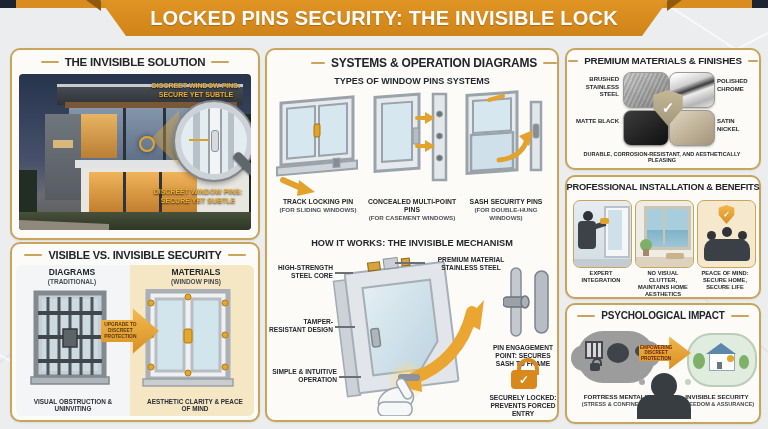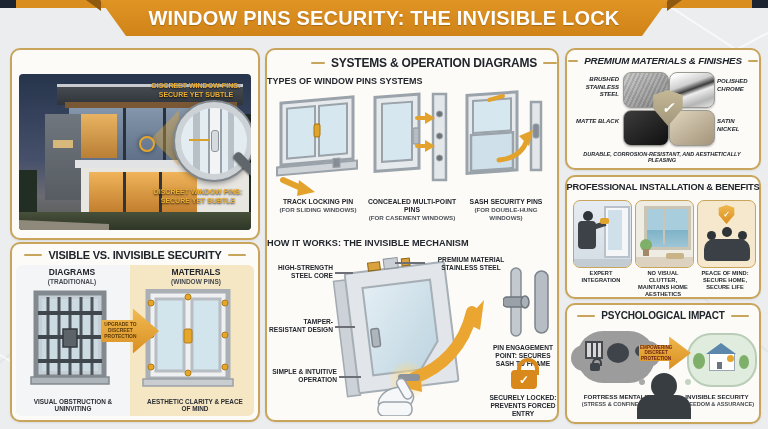--- a/index.html
+++ b/index.html
@@ -32,21 +32,21 @@
   .cmp-body{position:absolute;left:4px;top:21px;right:4px;bottom:4px;border-radius:6px;overflow:hidden;}
   .half{position:absolute;top:0;bottom:0;}
   .hhead{font-size:8.5px;font-weight:bold;color:#22262c;text-align:center;line-height:1.15;}
   .hsub{font-size:6.5px;font-weight:bold;color:#454a51;text-align:center;}
   .uparrow{position:absolute;background:linear-gradient(180deg,#f2bc55,#d98e1f);
            clip-path:polygon(0 27%,55% 27%,55% 3%,100% 50%,55% 97%,55% 73%,0 73%);
            display:flex;align-items:center;}
   .uparrow div{width:60%;font-size:4.9px;font-weight:bold;color:#5b3a08;text-align:center;line-height:1.18;padding-left:2px;}
   .smallcap{position:absolute;font-size:6.4px;font-weight:bold;color:#2a2e34;text-align:center;line-height:1.2;}
   
-  .subt{position:absolute;left:0;right:0;text-align:left;font-weight:bold;color:#23272d;}
+  .subt{position:absolute;left:0;right:0;text-align:center;font-weight:bold;color:#23272d;}
   .tcap-row{position:absolute;left:4px;right:4px;display:flex;}
   .tcap{flex:1;text-align:center;}
   .tcap .n{font-size:6.8px;font-weight:bold;color:#23272d;line-height:1.2;}
   .tcap .f{font-size:6.2px;font-weight:bold;color:#4c5158;line-height:1.2;}
   .mcall{position:absolute;font-size:6.6px;font-weight:bold;color:#23272d;line-height:1.22;}
   .cline{position:absolute;height:1.5px;background:#6c6f75;}
   .lockbody{position:absolute;background:#d9881c;border-radius:4px;display:flex;align-items:center;justify-content:center;color:#fff;font-weight:bold;}
   .lockshackle{position:absolute;border:4px solid #d9881c;border-bottom:none;border-radius:12px 12px 0 0;}
   
   .swatch{position:absolute;width:44px;height:34px;border-radius:8px;border:1px solid #9a9a94;box-shadow:0 1px 2px rgba(0,0,0,.25);}
@@ -79,24 +79,29 @@
   <div class="bgl2" style="left:690px;top:340px;width:130px;transform:rotate(40deg);"></div>
   <div class="bgl2" style="left:-20px;top:330px;width:120px;transform:rotate(-38deg);"></div>
   <div class="bgl" style="left:-10px;top:380px;width:110px;transform:rotate(30deg);"></div>
 
   <div class="abs topstrip"></div>
   <div class="abs corner" style="left:0;top:0;"></div>
   <div class="abs corner" style="left:752px;top:0;"></div>
   <div class="abs fold" style="left:86px;top:0;clip-path:polygon(0 0,100% 0,100% 100%);"></div>
   <div class="abs fold" style="left:667px;top:0;clip-path:polygon(0 0,100% 0,0 100%);"></div>
   <div class="abs banner">
-    <div class="banner-title">WINDOW PINS SECURITY: THE INVISIBLE LOCK</div>
+    <div class="banner-title">LOCKED PINS SECURITY: THE INVISIBLE LOCK</div>
   </div>
 
   <div class="panel" style="left:10px;top:48px;width:246px;height:188px;">
+    <div class="ptitle" style="top:6px;">
+      <div class="ln"></div>
+      <span style="font-size:11.5px;">THE INVISIBLE SOLUTION</span>
+      <div class="ln"></div>
+    </div>
     <div class="photo">
 
       <div class="abs" style="left:222px;top:40px;width:16px;height:110px;background:#1f2a22;"></div>
       <div class="abs" style="left:0;top:96px;width:18px;height:50px;background:#222d24;"></div>
       <div class="abs" style="left:38px;top:10px;width:186px;height:18px;background:linear-gradient(180deg,#454b51,#2f3439);border-top:3px solid #c9ccce;"></div>
       <div class="abs" style="left:46px;top:28px;width:172px;height:6px;background:#7a5836;"></div>
       <div class="abs" style="left:50px;top:34px;width:168px;height:52px;background:linear-gradient(180deg,#8496ac,#5f7088);"></div>
       <div class="abs" style="left:58px;top:40px;width:40px;height:44px;background:linear-gradient(180deg,#e8b362,#b97f35);"></div>
       <div class="abs" style="left:104px;top:34px;width:3px;height:52px;background:#2b3138;"></div>
       <div class="abs" style="left:144px;top:34px;width:3px;height:52px;background:#2b3138;"></div>
@@ -296,21 +301,21 @@
     <div class="mcall" style="left:4px;top:318px;width:66px;text-align:right;">SIMPLE &amp; INTUITIVE OPERATION</div>
     <div class="cline" style="left:72px;top:326px;width:22px;"></div>
 
     <div class="lockshackle" style="left:250px;top:308px;width:14px;height:13px;"></div>
     <div class="lockbody" style="left:244px;top:320px;width:26px;height:19px;font-size:12px;">
       <span>✓</span>
     </div>
     <div class="mcall" style="left:220px;top:344px;width:72px;text-align:center;">SECURELY LOCKED: PREVENTS FORCED ENTRY</div>
   </div>
 
-  <div class="panel" style="left:565px;top:48px;width:192px;height:118px;font-style:italic;">
+  <div class="panel" style="left:565px;top:48px;width:192px;height:118px;">
     <div class="ptitle" style="top:5px;">
       <div class="ln" style="width:10px;"></div>
       <span style="font-size:9.8px;">PREMIUM MATERIALS &amp; FINISHES</span>
       <div class="ln" style="width:10px;"></div>
     </div>
     <div class="swatch sw-brushed" style="left:56px;top:22px;"></div>
     <div class="swatch sw-chrome" style="left:102px;top:22px;"></div>
     <div class="swatch sw-matte" style="left:56px;top:60px;"></div>
     <div class="swatch sw-satin" style="left:102px;top:60px;"></div>
     <div class="mlabel" style="left:6px;top:26px;width:46px;text-align:right;">BRUSHED STAINLESS STEEL</div>

